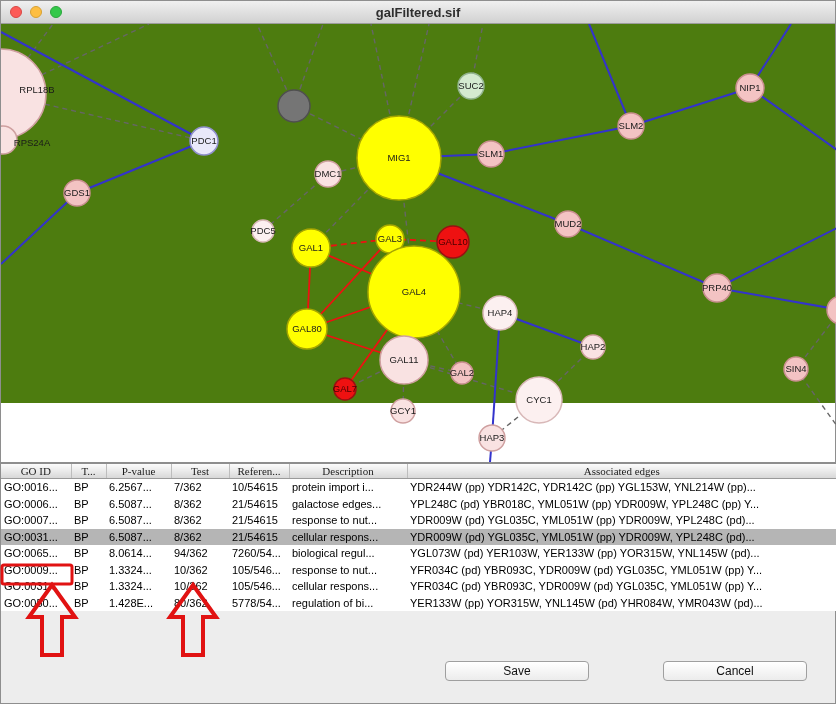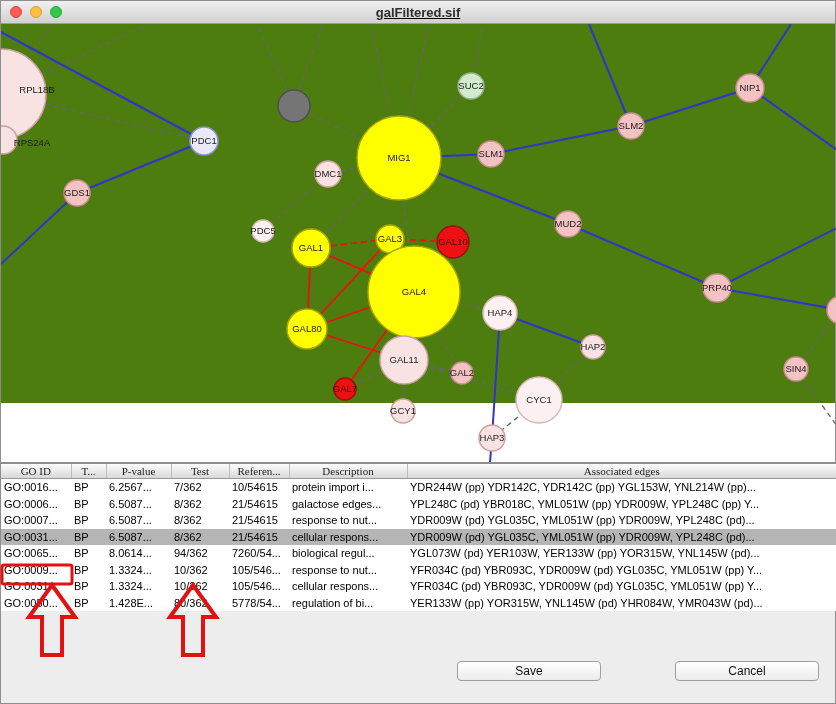--- a/index.html
+++ b/index.html
@@ -3,21 +3,21 @@
 <meta charset="utf-8">
 <style>
   html,body { margin:0; padding:0; }
   body {
     width:836px; height:704px; position:relative; overflow:hidden;
     background:#dcdcdc;
     font-family:"Liberation Sans", sans-serif;
     -webkit-font-smoothing:antialiased;
   }
   .window { position:absolute; left:0; width:836px; box-sizing:border-box; border:1px solid #8e8e8e; }
-  .top-window { top:0; height:463px; background:#ffffff;text-decoration:underline; }
+  .top-window { top:0; height:463px; background:#ffffff; }
   .bottom-window { top:463px; height:241px; background:#ededed; }
 
   .titlebar {
     height:22px; background:linear-gradient(#f0f0f0,#d1d1d1);
     border-bottom:1px solid #9c9c9c; position:relative;
     display:flex; align-items:center; justify-content:center;
   }
   .titlebar .title { font-size:13px; font-weight:bold; color:#2e2e2e; }
   .bottom-window .titlebar .title { color:#7d7d7d; }
   .lights { position:absolute; left:9px; top:5px; display:flex; gap:8px; }
@@ -39,21 +39,21 @@
     font-weight:normal; height:14px; padding:0 2px; overflow:hidden;
     white-space:nowrap; text-align:center; color:#1c1c1c;font-family:Liberation Serif, serif;
   }
   table.noa td {
     height:16.5px; padding:0 3px; overflow:hidden; white-space:nowrap;
     color:#000; background:#ffffff;
   }
   table.noa tr.selected td { background:var(--row-sel, #b5b5b5); }
 
   .button-bar {
-    position:absolute; top:196px; left:0; right:0; height:22px;
+    position:absolute; top:196px; left:0; right:12px; height:22px;
     display:flex; align-items:center; justify-content:flex-end;
     gap:74px; padding-right:16px; box-sizing:border-box;
   }
   .mac-btn {
     width:144px; height:20px; border-radius:4px;
     border:1px solid #9f9f9f; background:linear-gradient(#ffffff,#ececec);
     font-size:12px; font-family:"Liberation Sans", sans-serif; color:#111;
     box-shadow:0 1px 0 rgba(255,255,255,.8) inset;
   }
 

